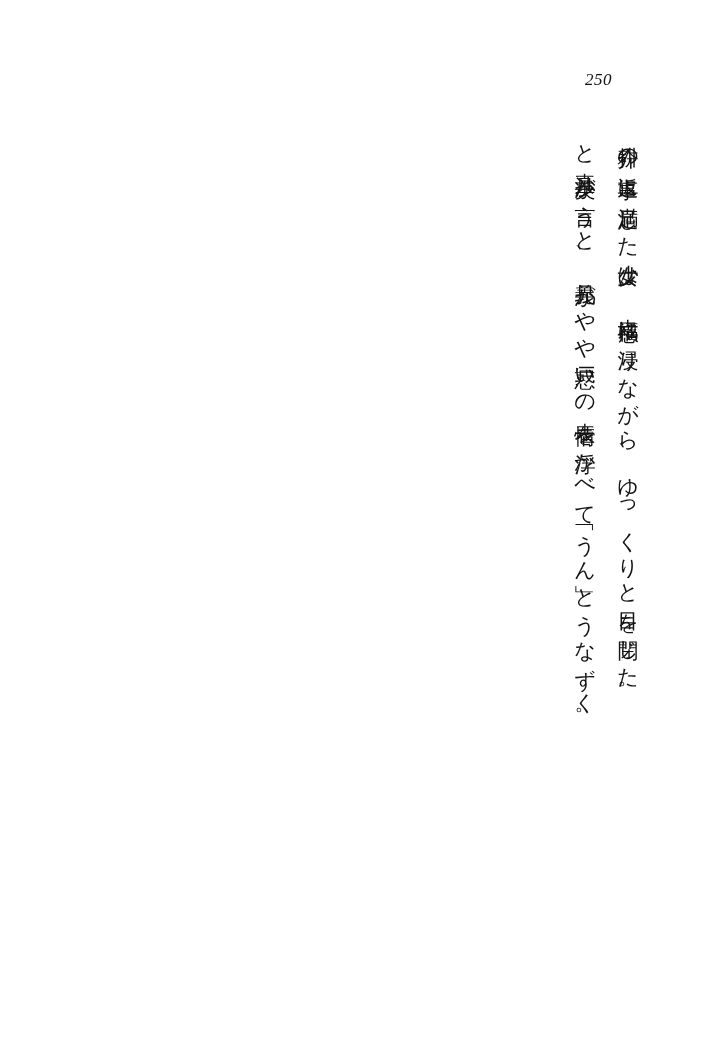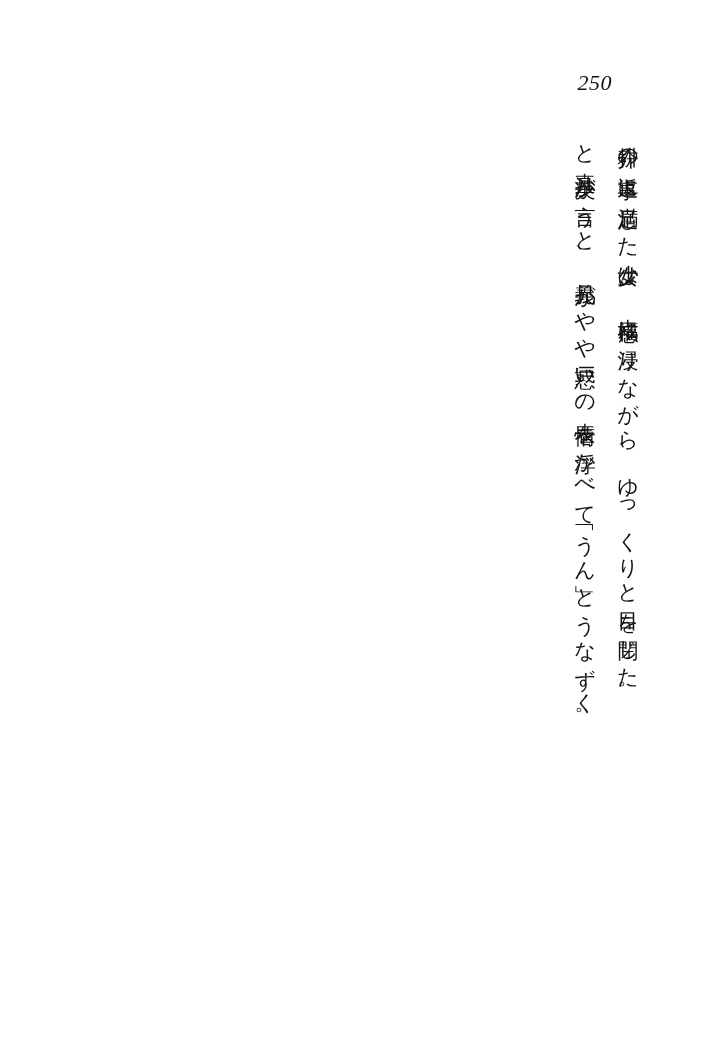--- a/index.html
+++ b/index.html
@@ -20,21 +20,21 @@
     position: absolute;
     inset: 0;
     background: #ffffff;
   }
 
   
   .page-number {
     position: absolute;
     top: 70px;
     right: 96px;
-    font-size: 22px;
+    font-size: 17px;
     font-style: italic;
     letter-spacing: 0.5px;
     color: #111111;
     font-family: "Liberation Serif", "DejaVu Serif", serif;
   }
 
   
   .vtext-block {
     position: absolute;
     top: 130px;

